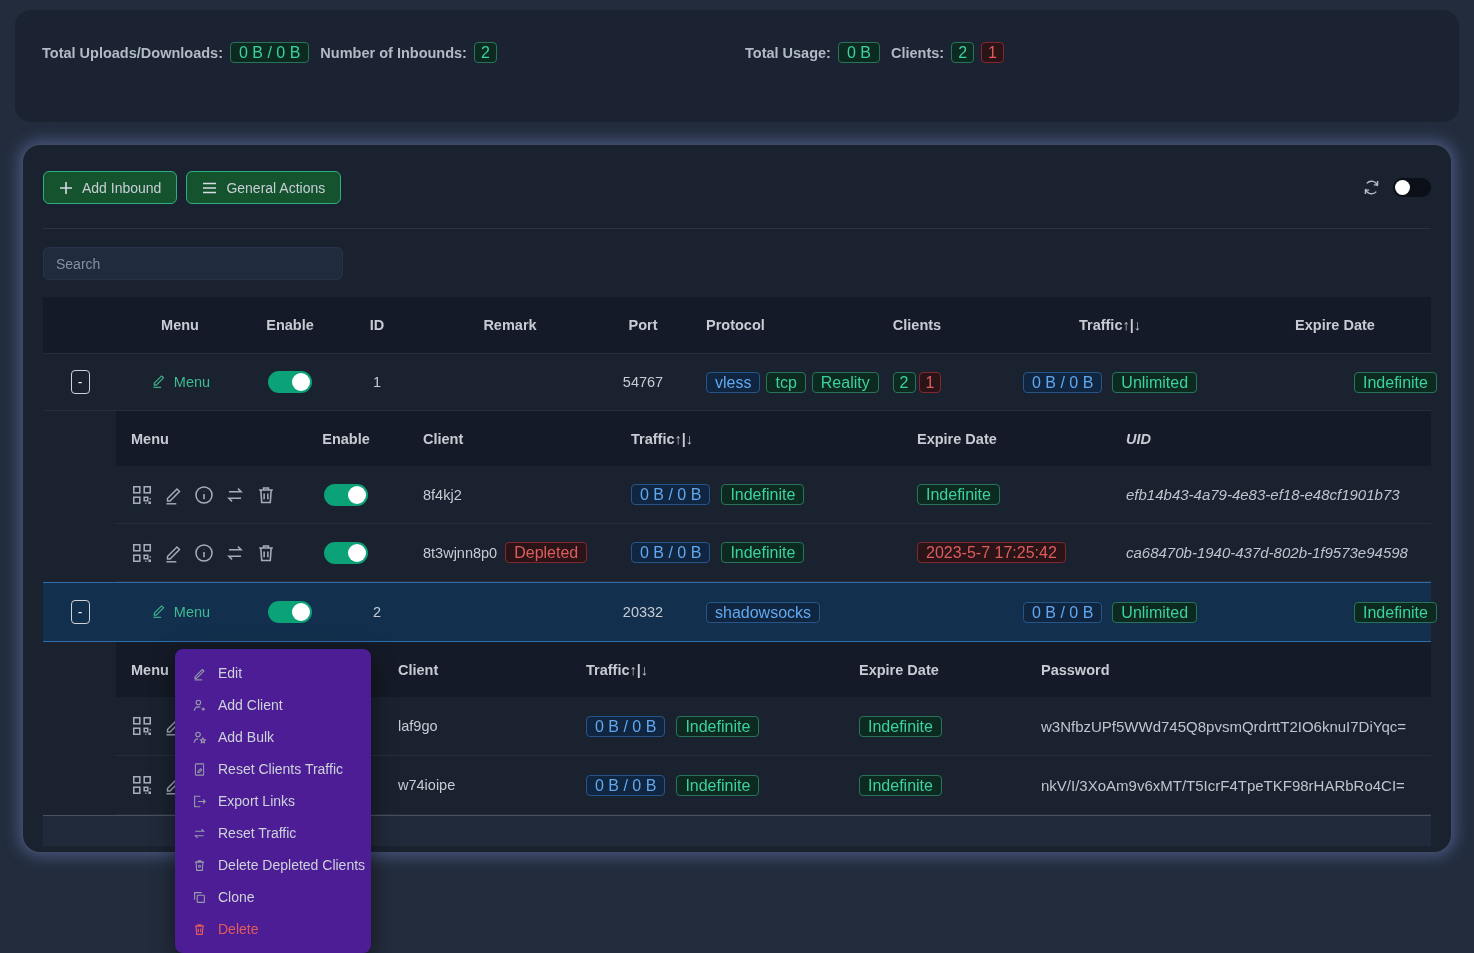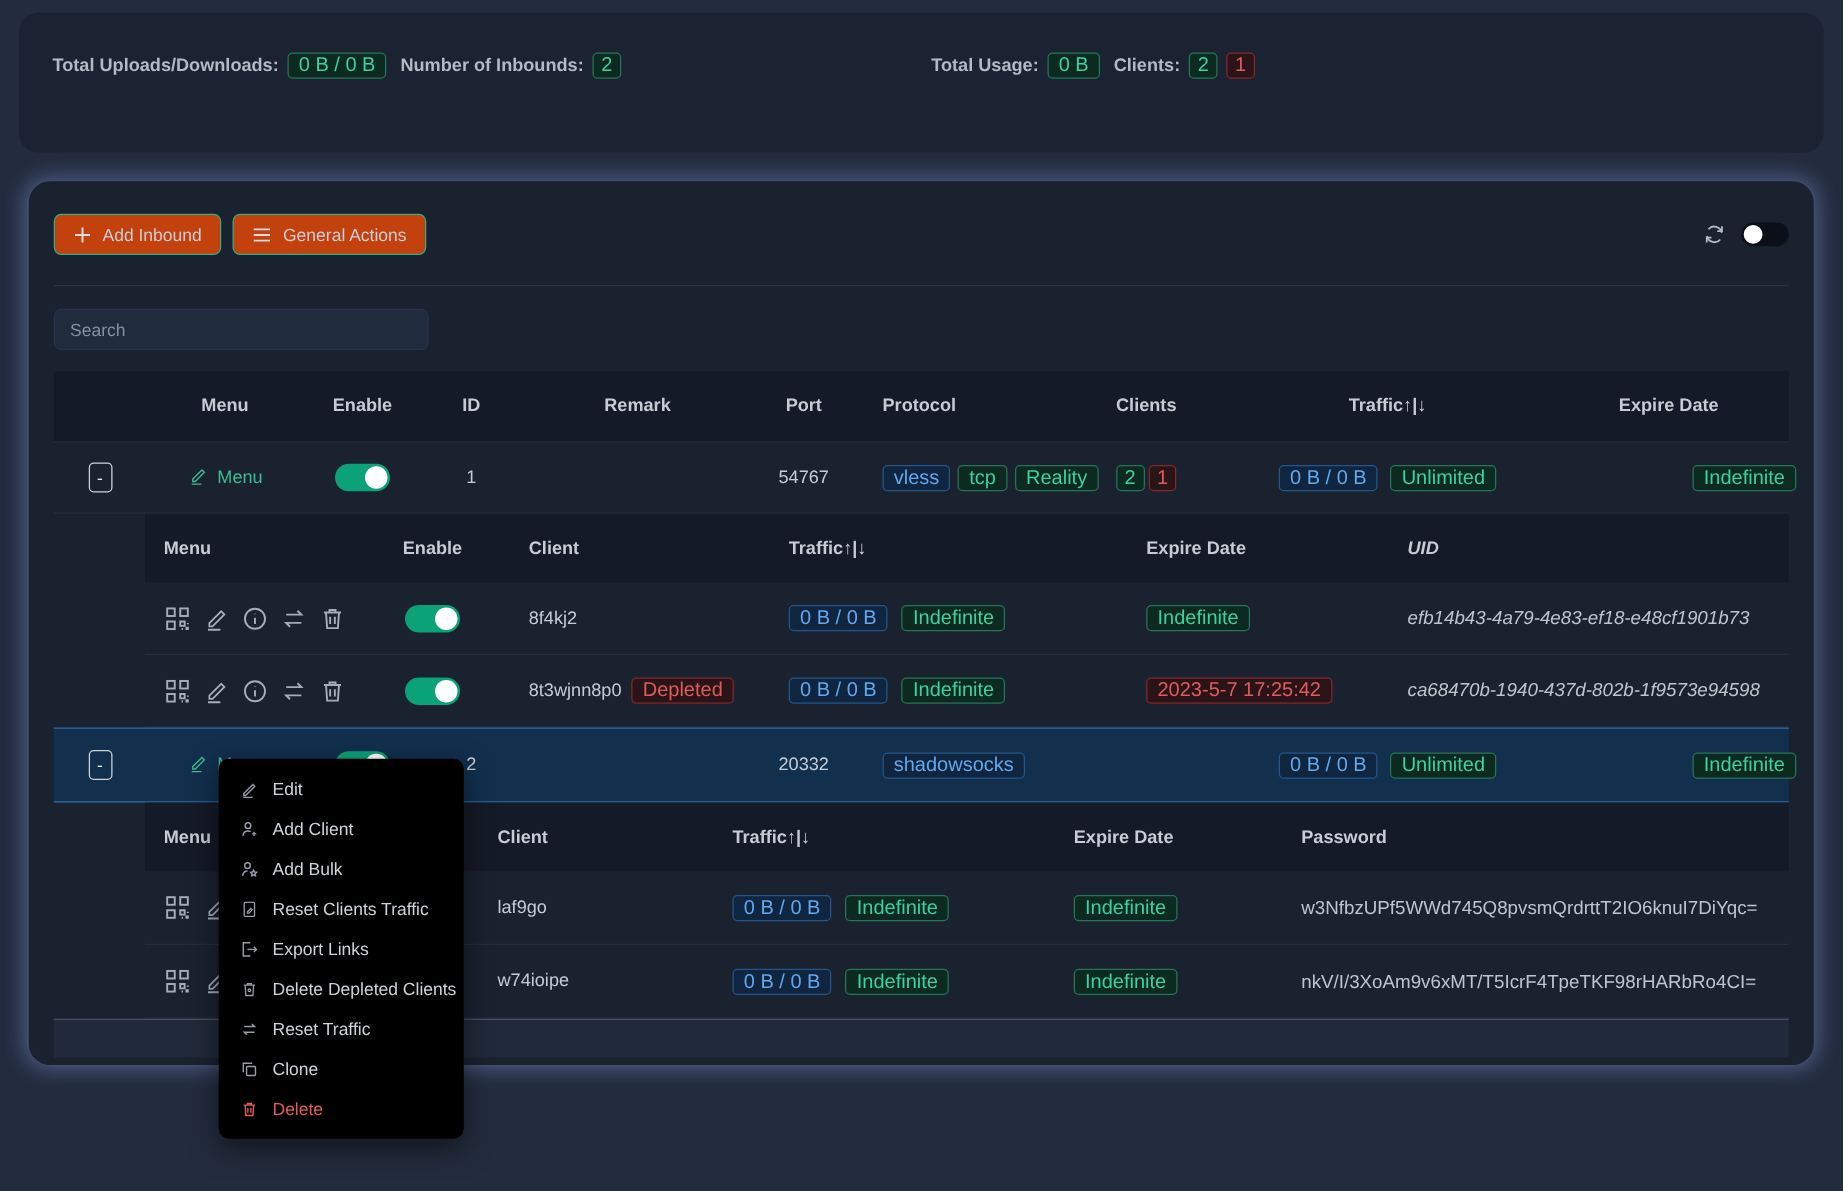--- a/index.html
+++ b/index.html
@@ -41,21 +41,21 @@
     border:1px solid rgba(150,170,230,.30);
     box-shadow:0 0 16px 3px rgba(122,143,212,.45);
     overflow:visible;
   }
   .panel-inner { padding:26px 20px 0 20px; }
 
   .toolbar { display:flex; align-items:center; gap:9px; }
   .btn-green {
     display:inline-flex; align-items:center; gap:9px;
     height:33px; padding:0 15px;
-    background:#c2410c; border:1px solid #2fae84; border-radius:6px;
+    background:#14532d; border:1px solid #2fae84; border-radius:6px;
     color:#c9ced6; font-size:14px; cursor:pointer;
     font-family:"Liberation Sans", sans-serif;
   }
   .btn-green svg { color:#d9dce1; }
   .toolbar-right { margin-left:auto; display:flex; align-items:center; gap:12px; }
   .icon-btn { color:#b4bac4; display:inline-flex; cursor:pointer; }
 
   .toggle { position:relative; border-radius:12px; cursor:pointer; display:inline-block; }
   .toggle.on  { width:44px; height:22px; background:#0ba277; }
   .toggle.on::after {
@@ -114,22 +114,22 @@
   .n1-menu { padding-left:15px; } .n1-client { padding-left:32px; } .n1-traffic { padding-left:25px; } .n1-expire { padding-left:21px; } .n1-uid { padding-left:45px;font-style:italic; }
   .n2-menu { padding-left:15px; } .n2-client { padding-left:34px; } .n2-traffic { padding-left:12px; } .n2-expire { padding-left:2px; } .n2-pass { padding-left:5px; }
 
   .row-icons { display:flex; align-items:center; gap:9px; color:#a7adb8; }
   .row-icons .ric { display:inline-flex; cursor:pointer; color:#a7adb8; }
 
   .table-footer { border-top:1px solid #49505e; height:31px; background:#212a3a; }
 
   
   .context-menu {
-    position:absolute; left:175px; top:607px; width:196px;
-    background:#000000; border-radius:8px; padding:8px 0;
+    position:absolute; left:175px; top:649px; width:196px;
+    background:#4c1d95; border-radius:8px; padding:8px 0;
     box-shadow:0 8px 22px rgba(0,0,0,.5);
     z-index:50;
   }
   .cm-item {
     height:32px; display:flex; align-items:center; gap:11px;
     padding:0 17px; font-size:14px; color:#ced3da; cursor:pointer; white-space:nowrap;
   }
   .cm-item .cm-icon { display:inline-flex; color:#969ca8; }
   .cm-item.danger { color:#e25c5c; }
   .cm-item.danger .cm-icon { color:#e25c5c; }
@@ -555,38 +555,38 @@
     <span class="cm-icon">
         <svg width="15" height="15" viewBox="0 0 20 20" fill="none" stroke="currentColor" stroke-width="1.5">
           <path d="M11 3H3.5v14H11"></path>
           <path d="M8 10h9.5M14.8 7.2 17.5 10l-2.7 2.8"></path>
         </svg>
       </span>
     <span>Export Links</span>
   </div>
   <div class="cm-item">
     <span class="cm-icon">
+        <svg width="15" height="15" viewBox="0 0 20 20" fill="none" stroke="currentColor" stroke-width="1.5">
+          <path d="M4.5 7h11l-2.8-2.8M15.5 13h-11l2.8 2.8"></path>
+        </svg>
+      </span>
+    <span>Reset Traffic</span>
+  </div>
+  <div class="cm-item">
+    <span class="cm-icon">
         <svg width="15" height="15" viewBox="0 0 20 20" fill="none" stroke="currentColor" stroke-width="1.4">
           <path d="M4 5.5h12M8 5.2V3.8h4v1.4M5.5 5.8l.7 10.7h7.6l.7-10.7"></path>
           <circle cx="10" cy="11" r="1.4"></circle>
         </svg>
       </span>
     <span>Delete Depleted Clients</span>
   </div>
   <div class="cm-item">
     <span class="cm-icon">
         <svg width="15" height="15" viewBox="0 0 20 20" fill="none" stroke="currentColor" stroke-width="1.5">
-          <path d="M4.5 7h11l-2.8-2.8M15.5 13h-11l2.8 2.8"></path>
-        </svg>
-      </span>
-    <span>Reset Traffic</span>
-  </div>
-  <div class="cm-item">
-    <span class="cm-icon">
-        <svg width="15" height="15" viewBox="0 0 20 20" fill="none" stroke="currentColor" stroke-width="1.5">
           <rect x="7" y="7" width="9.5" height="9.5" rx="1"></rect>
           <path d="M13 3.5H3.5V13"></path>
         </svg>
       </span>
     <span>Clone</span>
   </div>
   <div class="cm-item danger">
     <span class="cm-icon">
         <svg width="15" height="15" viewBox="0 0 20 20" fill="none" stroke="currentColor" stroke-width="1.5">
           <path d="M4 5.5h12M8 5.2V3.8h4v1.4M5.5 5.8l.7 10.7h7.6l.7-10.7M8.4 8.5v5M11.6 8.5v5"></path>

